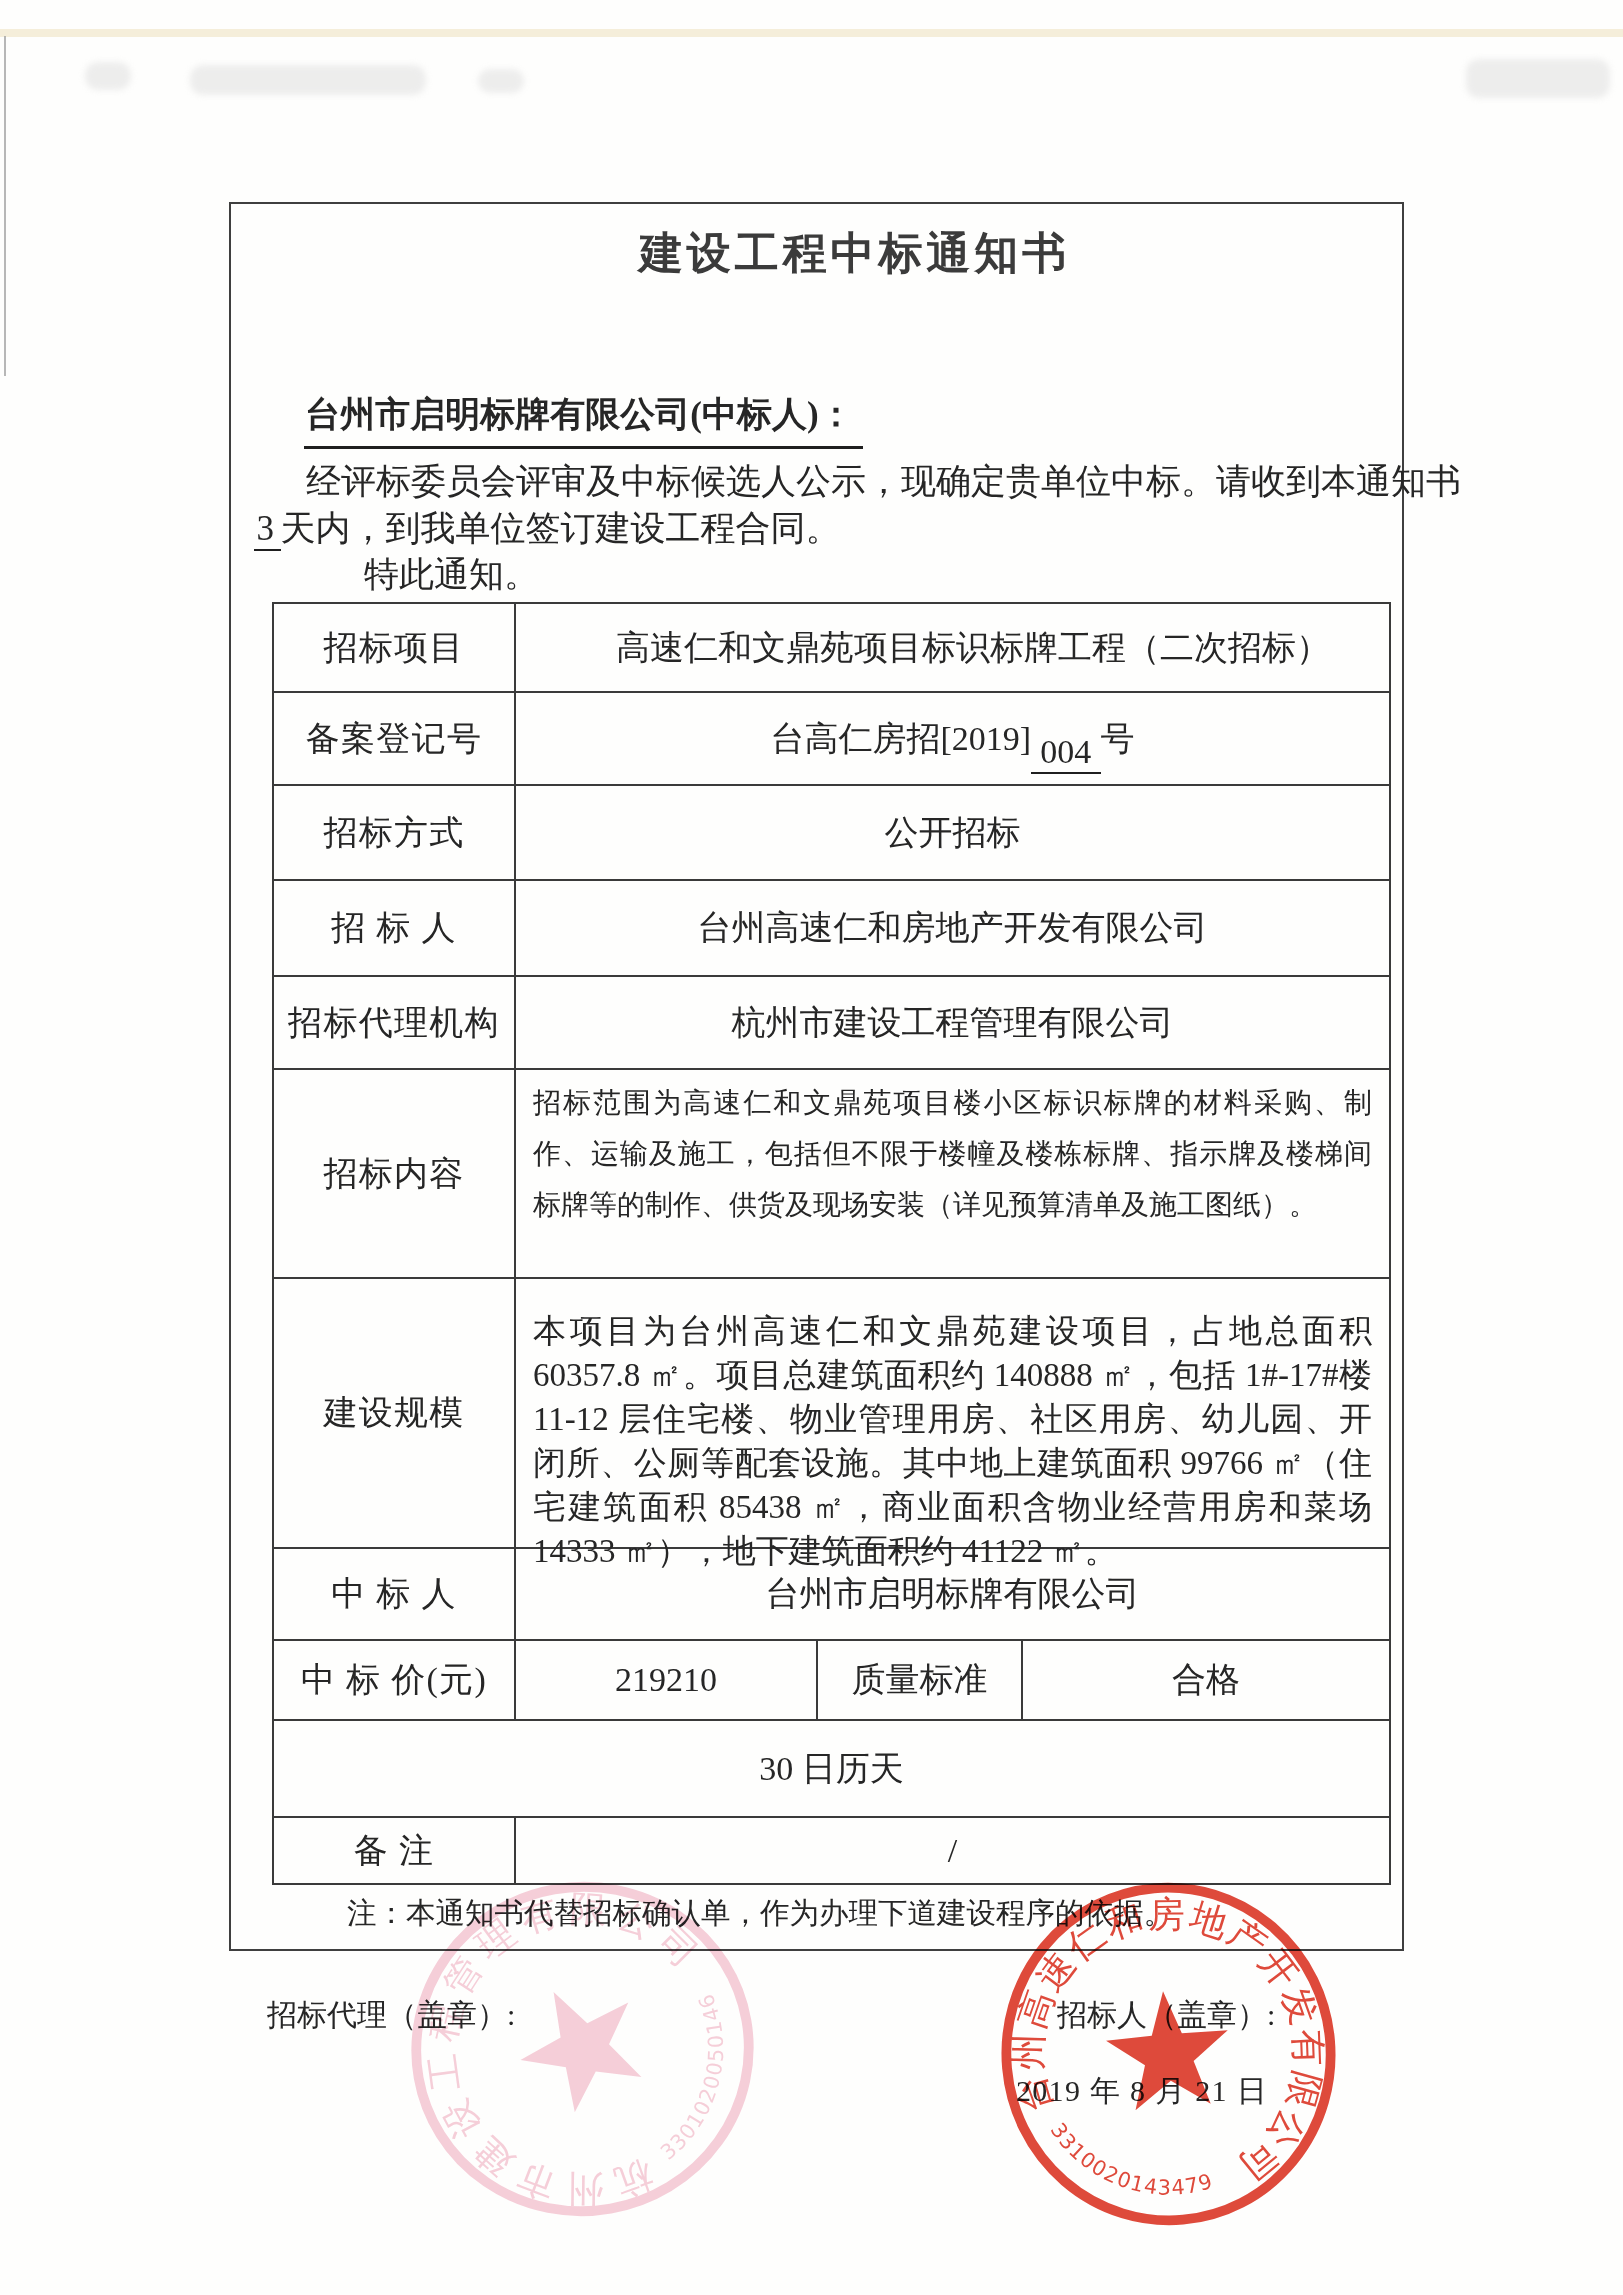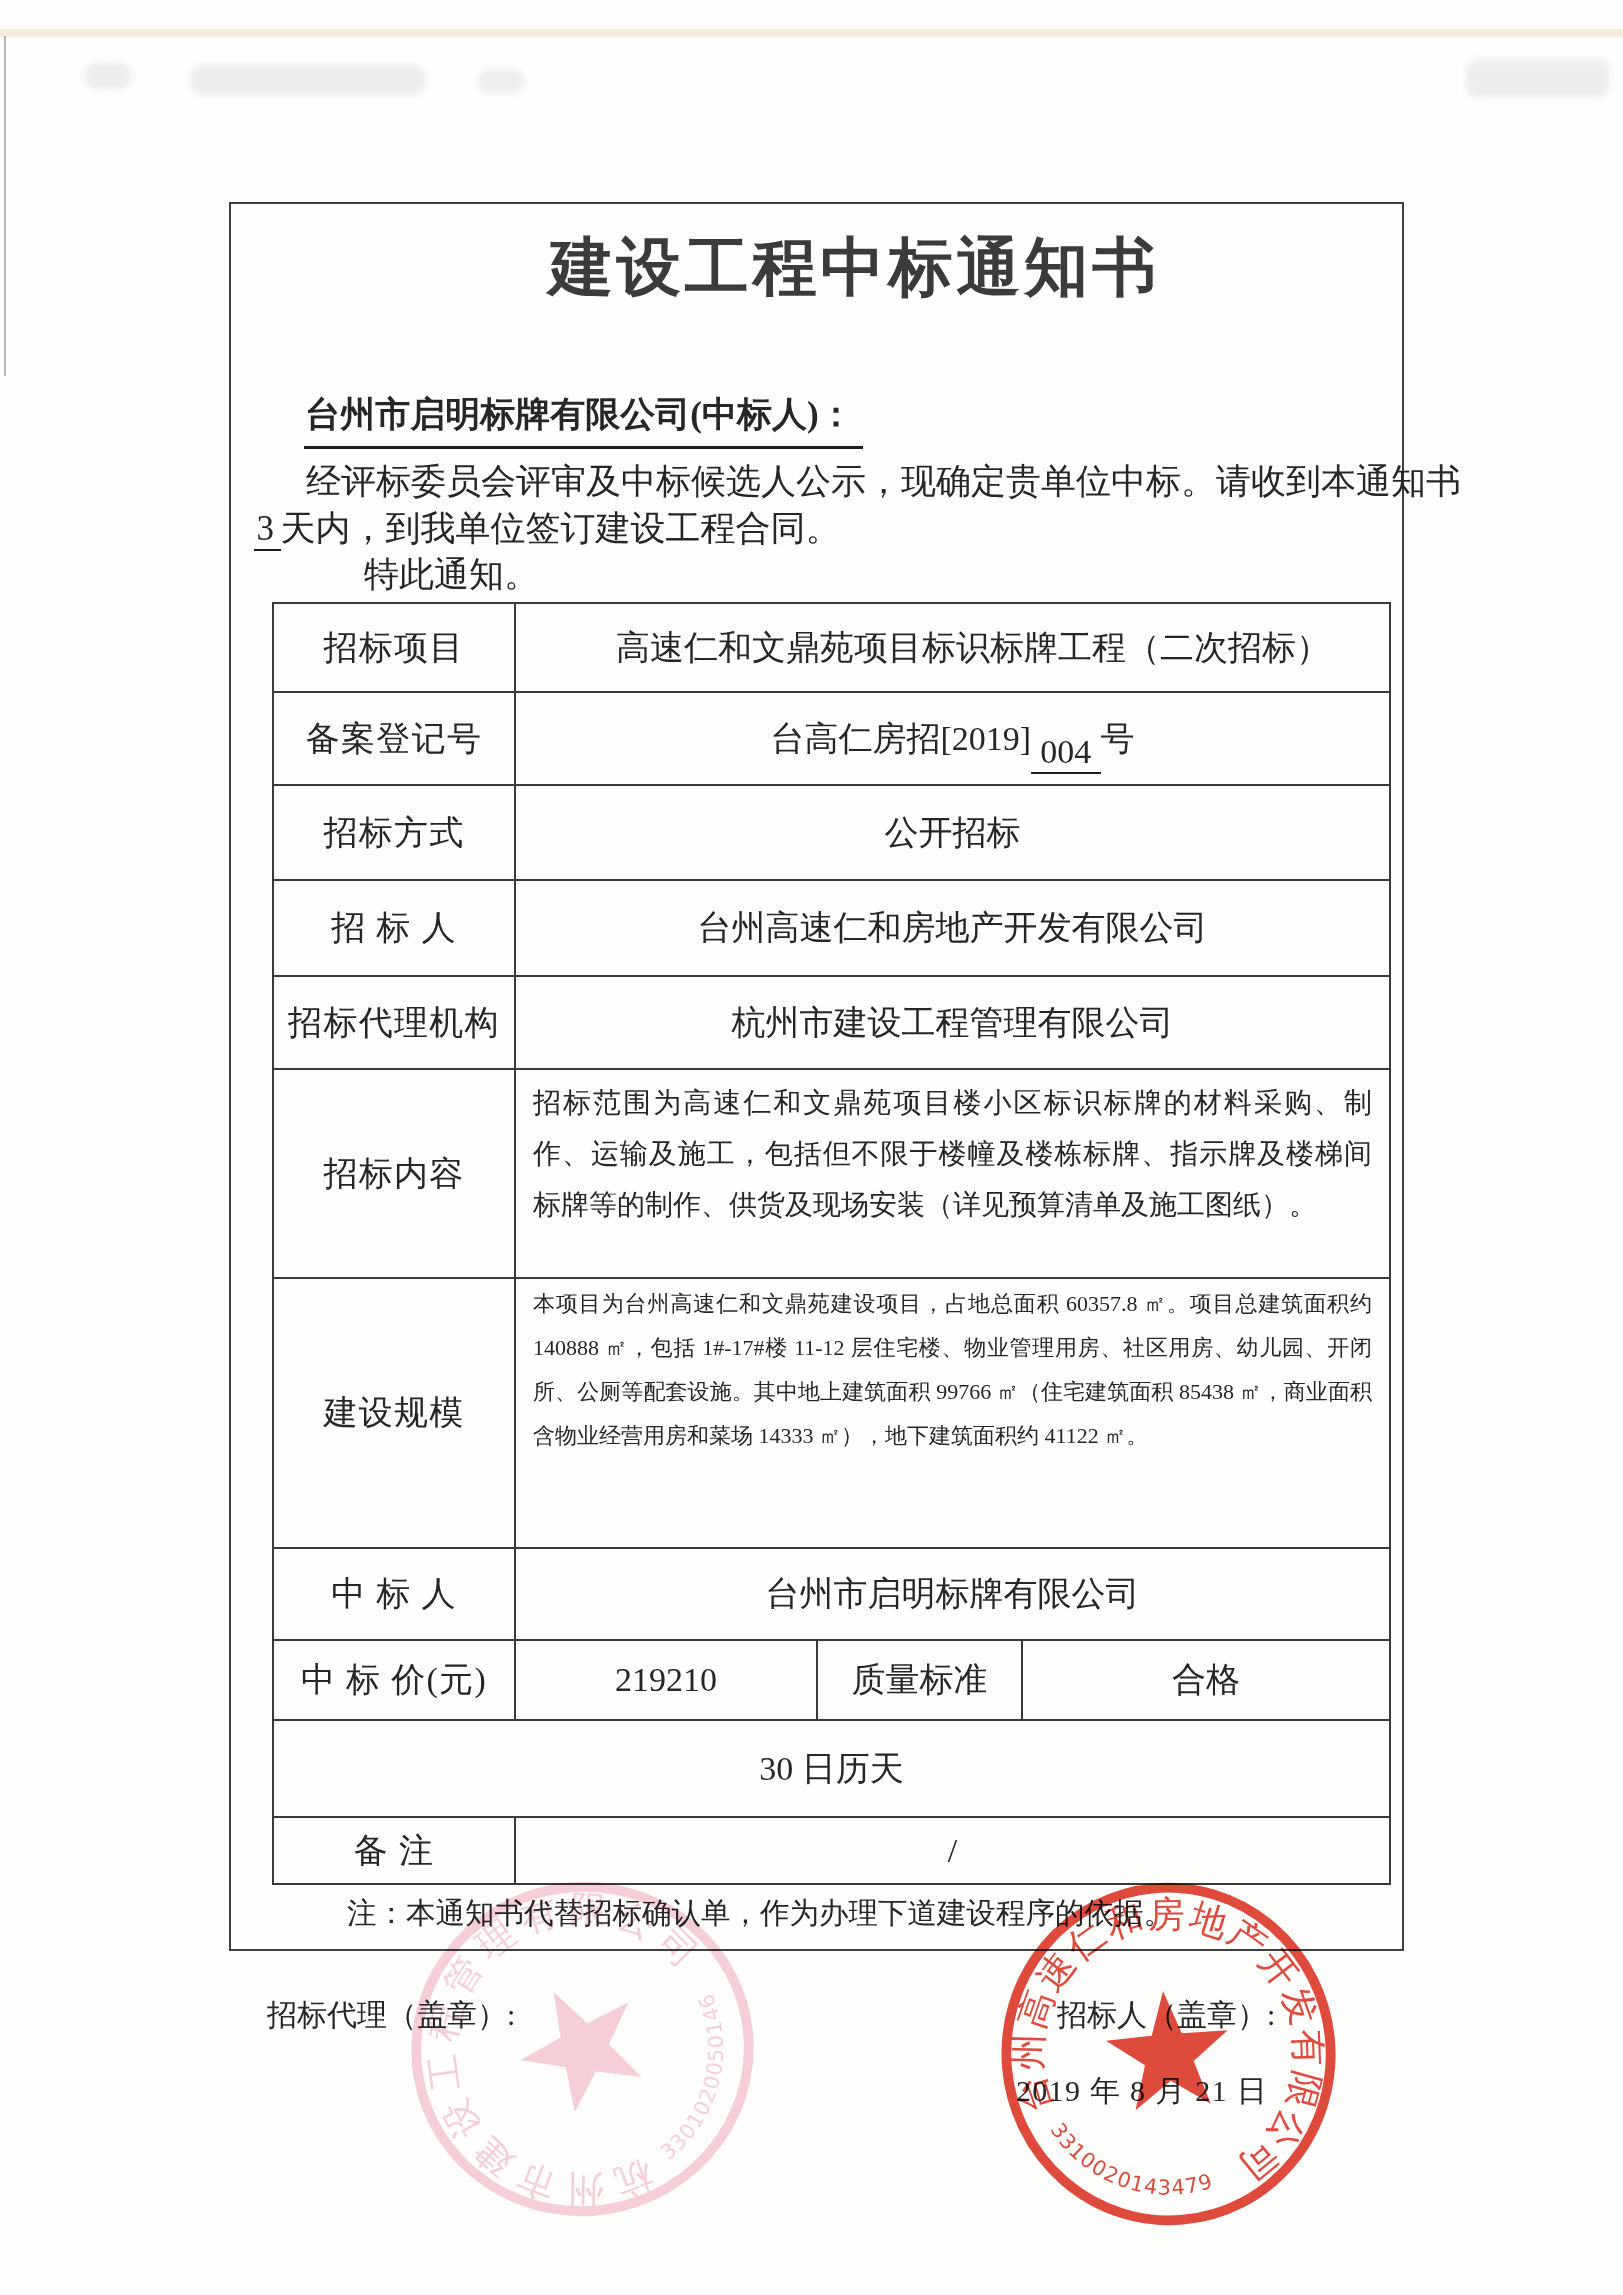--- a/index.html
+++ b/index.html
@@ -7,21 +7,21 @@
         font-family:"Liberation Serif","DejaVu Serif",serif;color:#262626;}
   .abs{position:absolute;}
   
   .top-band{left:0;top:29px;width:1623px;height:7.9px;background:#f5eeda;}
   .edge-line{left:3.9px;top:36px;width:2.6px;height:340px;background:#a5a5a5;opacity:.8;}
   .smudge{background:#d9d9d9;opacity:.45;border-radius:13px;filter:blur(3.3px);}
   
   .frame{left:229px;top:202px;width:1175px;height:1749px;border:2.6px solid #3f3f3f;box-sizing:border-box;background:transparent;}
   .title{left:236px;top:224px;width:1165px;text-align:center;transform:translateX(36px);
          font-family:"Liberation Sans","DejaVu Sans",sans-serif;font-weight:700;
-         font-size:64px;letter-spacing:3.9px;color:#3b3b3b;}
+         font-size:44px;letter-spacing:3.9px;color:#3b3b3b;}
   .addressee{left:304px;top:391px;font-size:35px;font-weight:600;border-bottom:3.9px solid #1f1f1f;padding:0 9.2px 7.9px 1.3px;}
   .bodyline{font-size:35px;}
   .l1{left:306px;top:458px;}
   .l2{left:254px;top:505px;}
   .l3{left:364px;top:551px;}
   .u3{border-bottom:2.6px solid #1f1f1f;padding:0 6.5px 1.3px 2.6px;}
   
   .doc-table{left:272px;top:602px;width:1119px;border:2.6px solid #3a3a3a;box-sizing:border-box;background:transparent;}
   .tr{display:flex;box-sizing:border-box;border-top:2.6px solid #3a3a3a;}
   .tr:first-child{border-top:none;gap:41px;}
@@ -87,21 +87,21 @@
       <div class="vc">杭州市建设工程管理有限公司</div>
     </div>
 
     <div class="tr" style="height:209px;">
       <div class="lc">招标内容</div>
       <div class="vc para" style="line-height:51px;font-size:28px;">招标范围为高速仁和文鼎苑项目楼小区标识标牌的材料采购、制作、运输及施工，包括但不限于楼幢及楼栋标牌、指示牌及楼梯间标牌等的制作、供货及现场安装（详见预算清单及施工图纸）。</div>
     </div>
 
     <div class="tr" style="height:270px;">
       <div class="lc">建设规模</div>
-      <div class="vc para" style="line-height:44px;font-size:22px;padding-top:3px;">本项目为台州高速仁和文鼎苑建设项目，占地总面积 60357.8 ㎡。项目总建筑面积约 140888 ㎡，包括 1#-17#楼 11-12 层住宅楼、物业管理用房、社区用房、幼儿园、开闭所、公厕等配套设施。其中地上建筑面积 99766 ㎡（住宅建筑面积 85438 ㎡，商业面积含物业经营用房和菜场 14333 ㎡），地下建筑面积约 41122 ㎡。</div>
+      <div class="vc para" style="line-height:44px;font-size:33px;padding-top:22px;margin-top:8px;">本项目为台州高速仁和文鼎苑建设项目，占地总面积 60357.8 ㎡。项目总建筑面积约 140888 ㎡，包括 1#-17#楼 11-12 层住宅楼、物业管理用房、社区用房、幼儿园、开闭所、公厕等配套设施。其中地上建筑面积 99766 ㎡（住宅建筑面积 85438 ㎡，商业面积含物业经营用房和菜场 14333 ㎡），地下建筑面积约 41122 ㎡。</div>
     </div>
 
     <div class="tr" style="height:92px;">
       <div class="lc">中  标  人</div>
       <div class="vc">台州市启明标牌有限公司</div>
     </div>
 
     <div class="tr" style="height:80px;">
       <div class="lc">中 标 价(元)</div>
       <div class="mid" style="width:302px;">219210</div>

